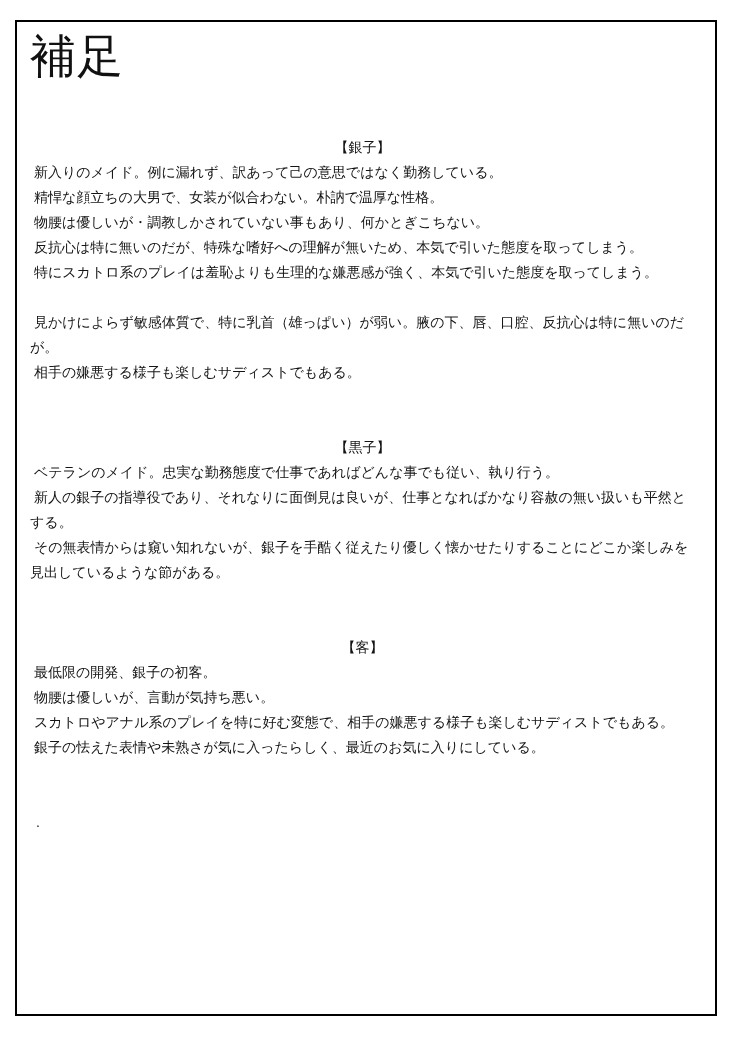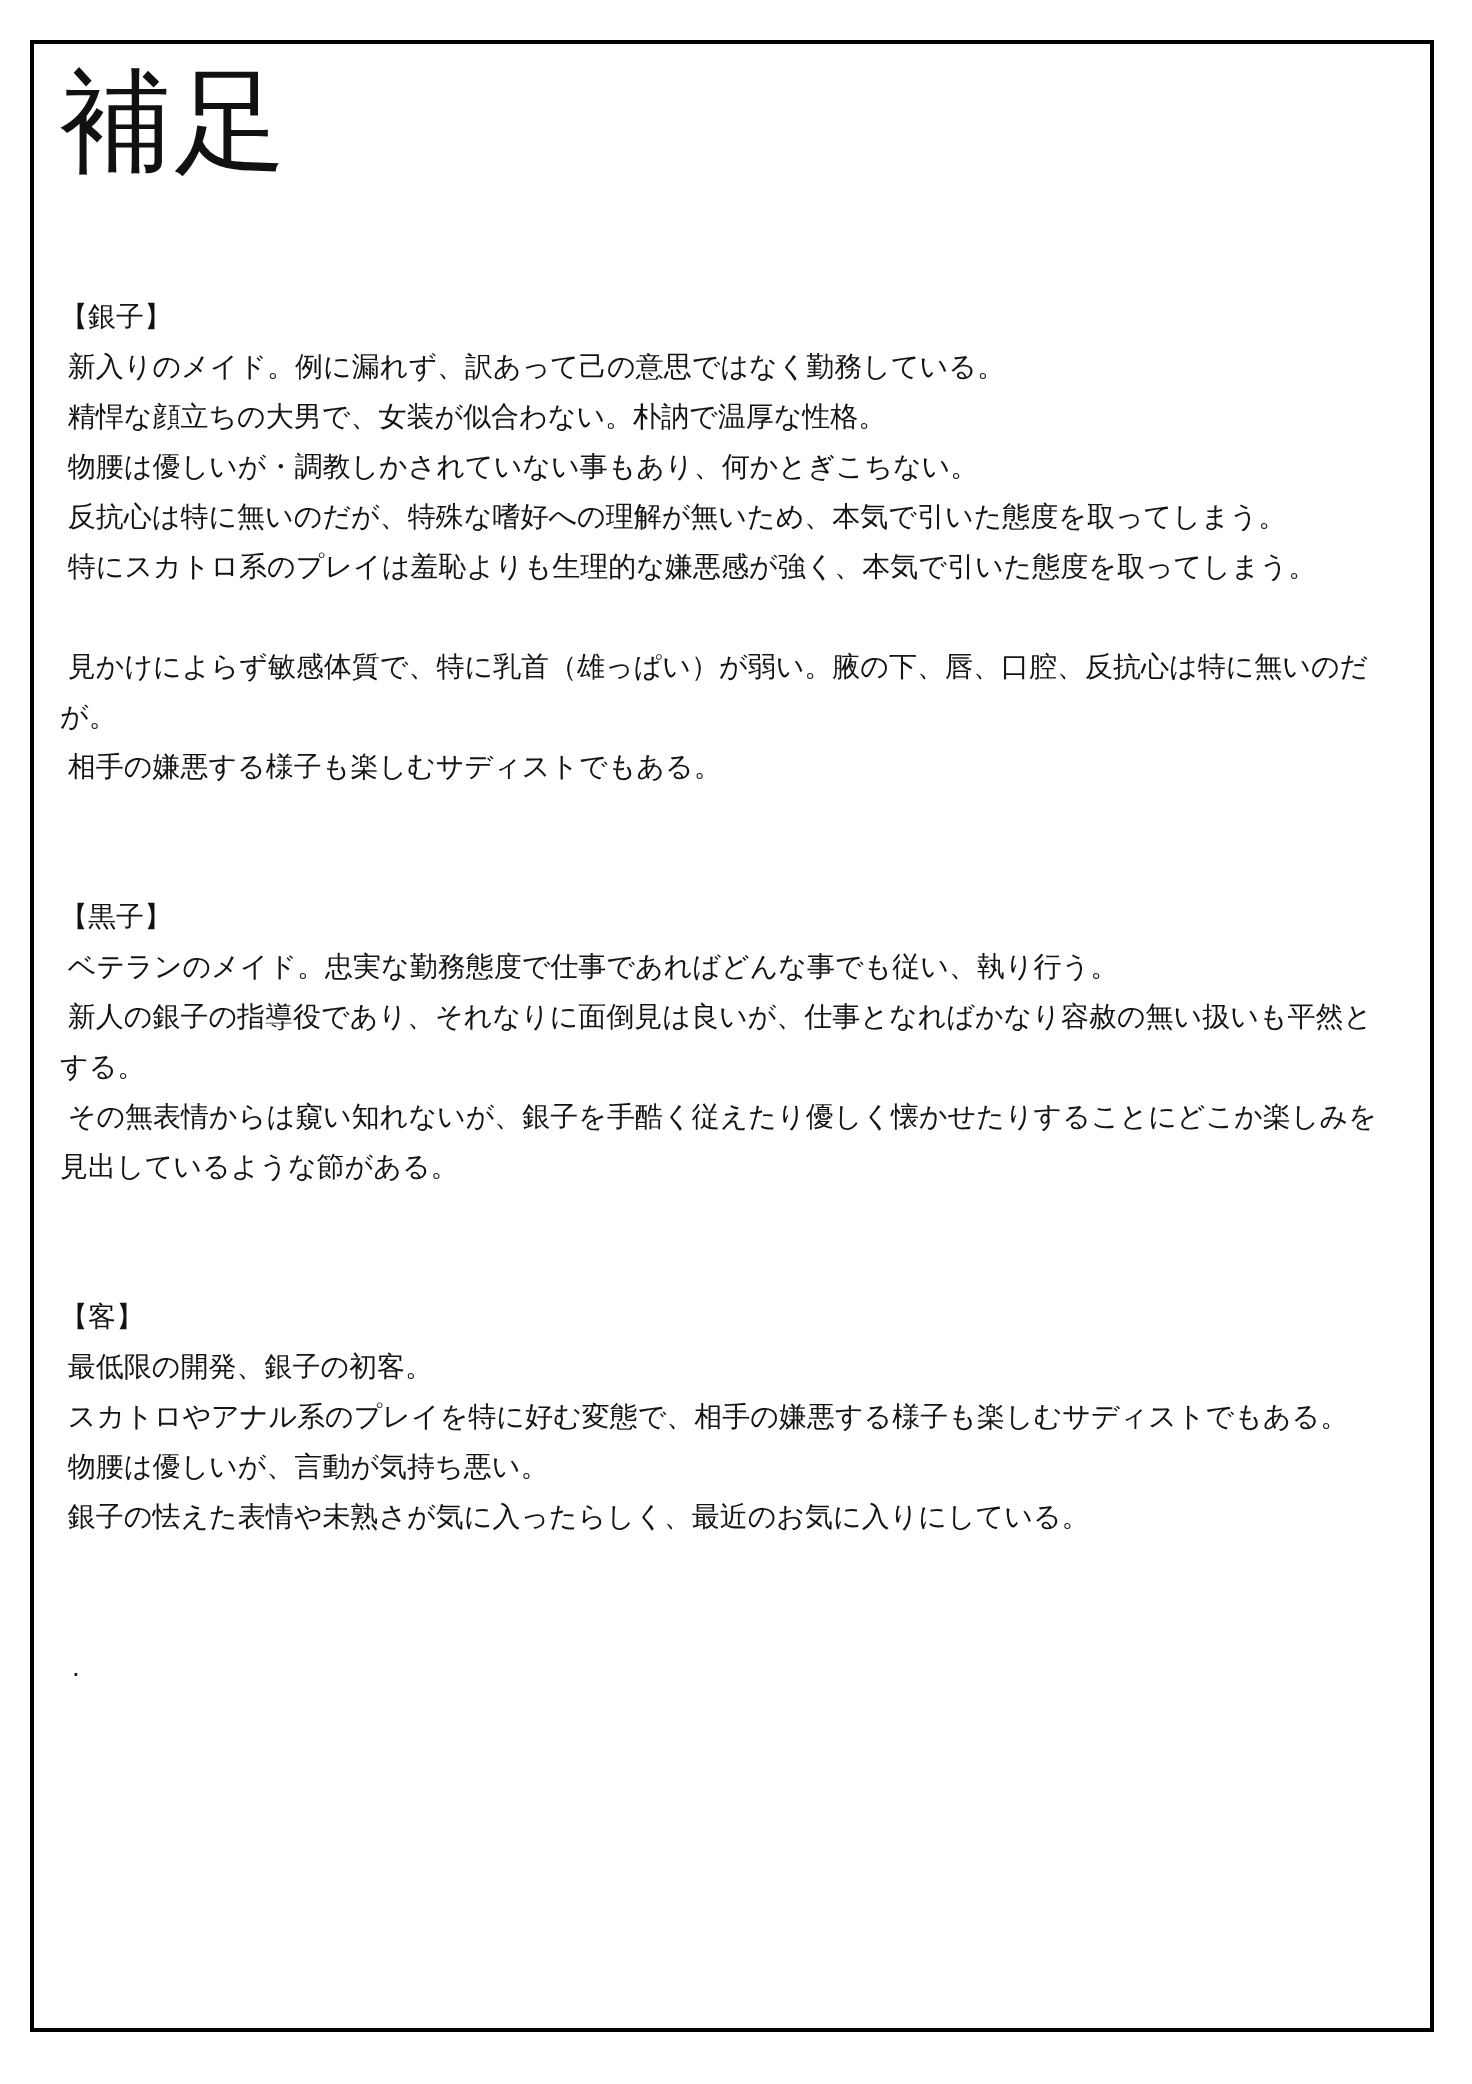--- a/index.html
+++ b/index.html
@@ -22,39 +22,40 @@
     width: 702px;
     height: 996px;
     border: 2px solid #000000;
     background: #ffffff;
     box-sizing: border-box;
     padding: 8px 20px 0 13px;
   }
   .title {
     font-family: "DejaVu Serif", "Liberation Serif", serif;
     font-weight: 500;
-    font-size: 56px;
+    font-size: 46px;
     line-height: 1.15;
     margin: 0 0 52px 0;
     color: #111111;
     letter-spacing: 1px;
   }
   .section {
     margin: 0 0 50px 0;
   }
   .heading,
   .line {
     font-size: 14px;
     line-height: 25px;
     min-height: 25px;
     white-space: pre-wrap;
     max-width: 668px;
   }
   .heading {
     font-weight: normal;
+    text-align: center;
   }
   .stray {
     margin-top: 50px;
     padding-left: 6px;
   }
 </style>
 </head>
 <body>
 
 <div class="page">
@@ -76,20 +77,20 @@
   <section class="section">
     <div class="heading">【黒子】</div>
     <div class="line"> ベテランのメイド。忠実な勤務態度で仕事であればどんな事でも従い、執り行う。</div>
     <div class="line"> 新人の銀子の指導役であり、それなりに面倒見は良いが、仕事となればかなり容赦の無い扱いも平然とする。</div>
     <div class="line"> その無表情からは窺い知れないが、銀子を手酷く従えたり優しく懐かせたりすることにどこか楽しみを見出しているような節がある。</div>
   </section>
 
   <section class="section">
     <div class="heading">【客】</div>
     <div class="line"> 最低限の開発、銀子の初客。</div>
+    <div class="line"> 物腰は優しいが、言動が気持ち悪い。</div>
     <div class="line"> スカトロやアナル系のプレイを特に好む変態で、相手の嫌悪する様子も楽しむサディストでもある。</div>
-    <div class="line"> 物腰は優しいが、言動が気持ち悪い。</div>
     <div class="line"> 銀子の怯えた表情や未熟さが気に入ったらしく、最近のお気に入りにしている。</div>
   </section>
 
   <div class="line stray">.</div>
 
 </div>
 
 </body></html>

